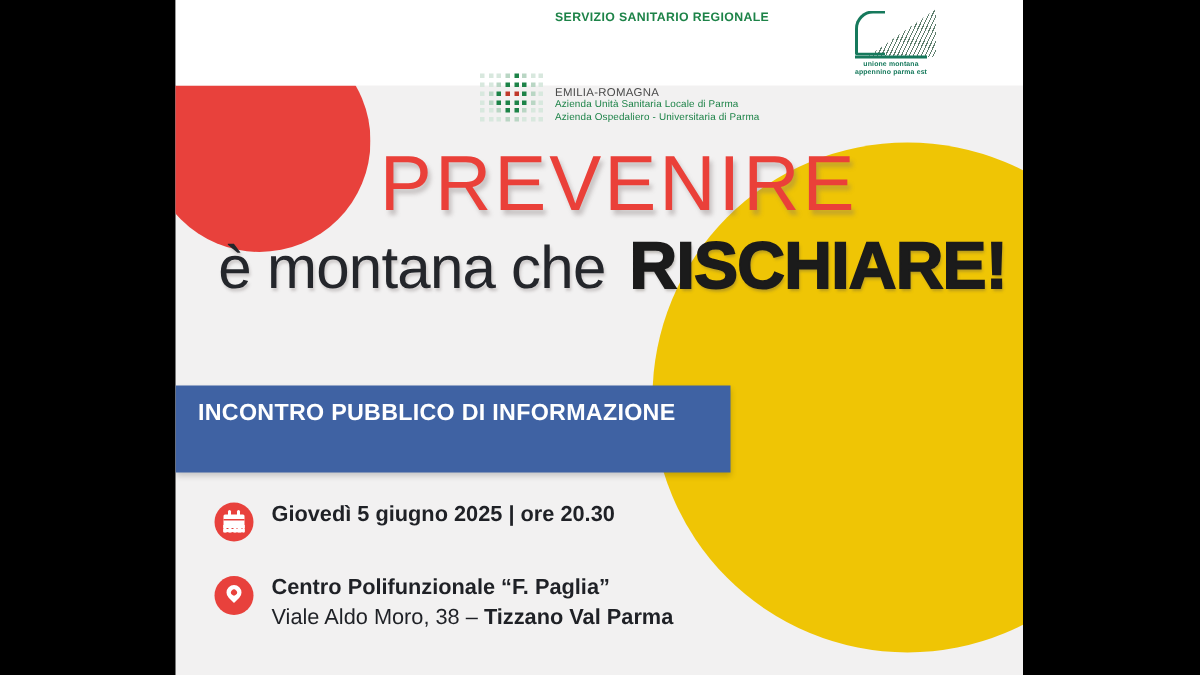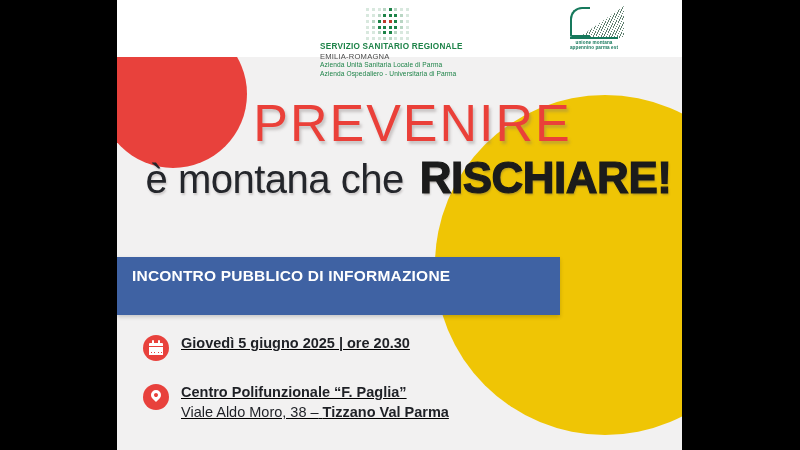--- a/index.html
+++ b/index.html
@@ -100,22 +100,21 @@
     margin-top: 2px;
     letter-spacing: 0.2px;
   }
 
   
   .logo-ssr {
     position: absolute;
     left: 203px;
     top: 7px;
     display: flex;
-    align-items: center;
-    flex-direction: column;
+    align-items: flex-end;
   }
   .ssr-dots {
     width: 44px;
     height: 34px;
     display: grid;
     grid-template-columns: repeat(8, 1fr);
     grid-template-rows: repeat(6, 1fr);
     gap: 1px;
     margin-right: 6px;
     margin-top: 1px;
@@ -133,20 +132,21 @@
     font-weight: bold;
     color: #1d8348;
     letter-spacing: 0.25px;
     line-height: 10px;
   }
   .ssr-text .l2 {
     font-size: 7.6px;
     color: #4a4a4a;
     letter-spacing: 0.2px;
     line-height: 9px;
+    margin-top: 40px;
   }
   .ssr-text .l3, .ssr-text .l4 {
     font-size: 6.6px;
     color: #1d8348;
     line-height: 8.5px;
     letter-spacing: 0.1px;
   }
 
   
   .logo-unione {
@@ -258,21 +258,21 @@
     position: relative;
     text-shadow: 1px 2px 2px rgba(90,80,70,0.35);
     -webkit-text-stroke: 1.2px #1b1b1b;
   }
 
   
   .blue-banner {
     position: absolute;
     left: 0;
     top: 257px;
-    width: 443px;
+    width: 370px;
     height: 58px;
     background: #3f62a3;
     z-index: 5;
     box-shadow: 0 2px 4px rgba(0,0,0,0.18);
   }
   .blue-banner .bl {
     position: absolute;
     left: 15px;
     color: #ffffff;
     font-size: 15.5px;
@@ -282,21 +282,20 @@
   }
   .blue-banner .bl1 { top: 10px; }
   .blue-banner .bl2 { top: 31px; }
 
   
   .info {
     position: absolute;
     left: 26px;
     top: 334px;
     z-index: 5;
-    text-decoration: underline;
   }
   .info-row {
     display: flex;
     align-items: flex-start;
     margin-bottom: 22px;
   }
   .icon-badge {
     width: 26px;
     height: 26px;
     border-radius: 50%;

